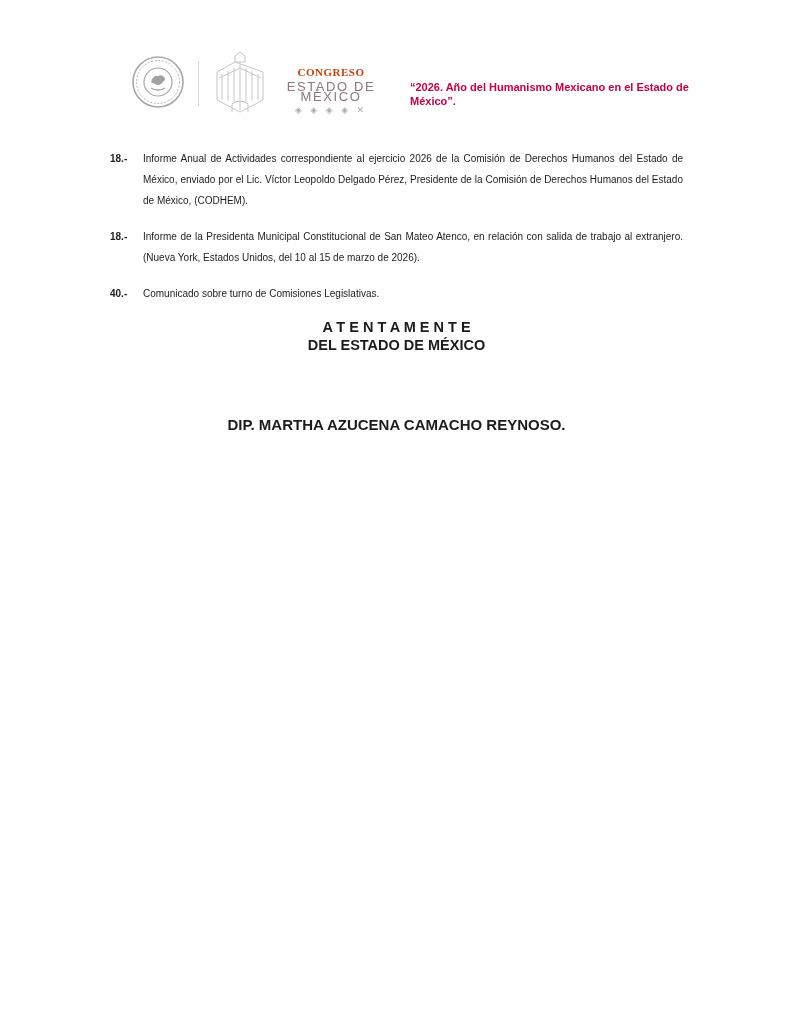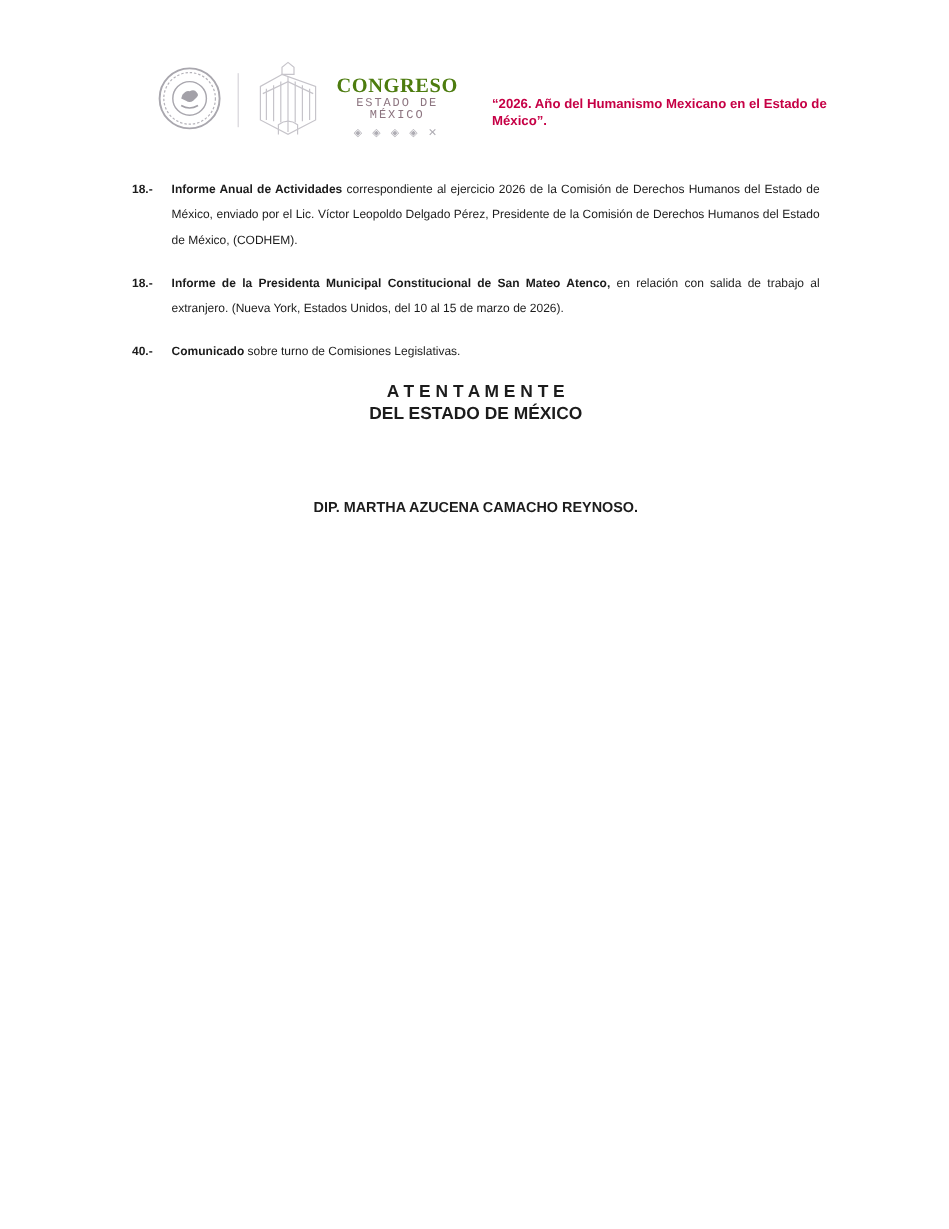--- a/index.html
+++ b/index.html
@@ -24,28 +24,28 @@
     width: 1px; height: 45px; background: #d6d4da;
   }
   .building { position: absolute; left: 212px; top: 50px; width: 56px; height: 64px; }
   .brand {
     position: absolute; left: 272px; top: 62px; width: 118px;
     text-align: center;
   }
   .brand-title {
     font-family: "Liberation Serif", serif;
     font-weight: bold;
-    font-size: 17px;
+    font-size: 11px;
     letter-spacing: 0.5px;
-    color: #4d7c0f;
+    color: #c2410c;
     line-height: 20px;
   }
   .brand-subtitle {
-    font-family: Liberation Mono, monospace;
-    font-size: 10px;
+    font-family: Liberation Sans, sans-serif;
+    font-size: 13px;
     letter-spacing: 1.6px;
     color: #8d7580;
     line-height: 10px;
   }
   .brand-ornaments {
     font-size: 9px;
     letter-spacing: 3px;
     color: #aeacb3;
     line-height: 13px;
     margin-top: 2px;
@@ -69,35 +69,35 @@
     margin-bottom: 15px;
     font-size: 10px;
     line-height: 21px;
   }
   .item-number {
     flex: 0 0 33px;
     font-weight: bold;
     white-space: nowrap;
   }
   .item-text { flex: 1 1 auto; text-align: justify; }
-  .item-lead { font-weight: bold; margin-top: 45px; }
+  .item-lead { font-weight: normal; margin-top: 45px; }
 
   
   .closing {
     margin-top: 0;
     text-align: center;
     font-weight: bold;
     font-size: 14.5px;
     line-height: 17.5px;
   }
   .signature {
     margin-top: 62px;
     text-align: center;
     font-weight: bold;
-    font-size: 12px;
+    font-size: 15px;
   }
 </style>
 </head>
 <body>
 
 <div class="page">
 
   <div class="header">
 
     <span class="seal">

